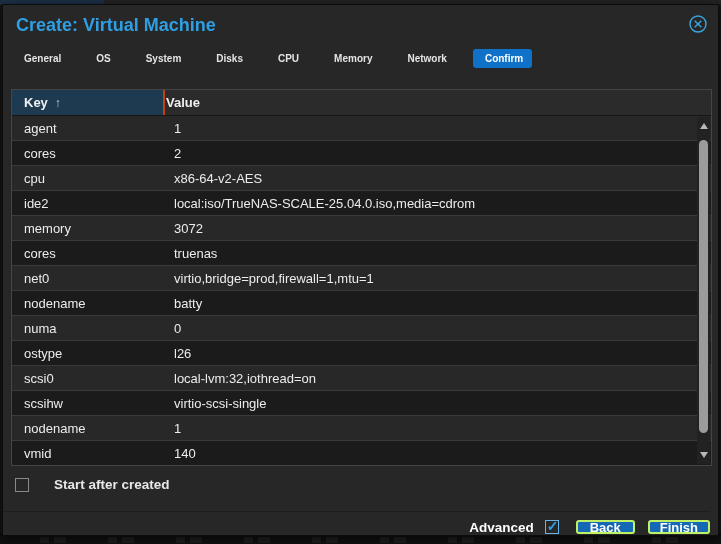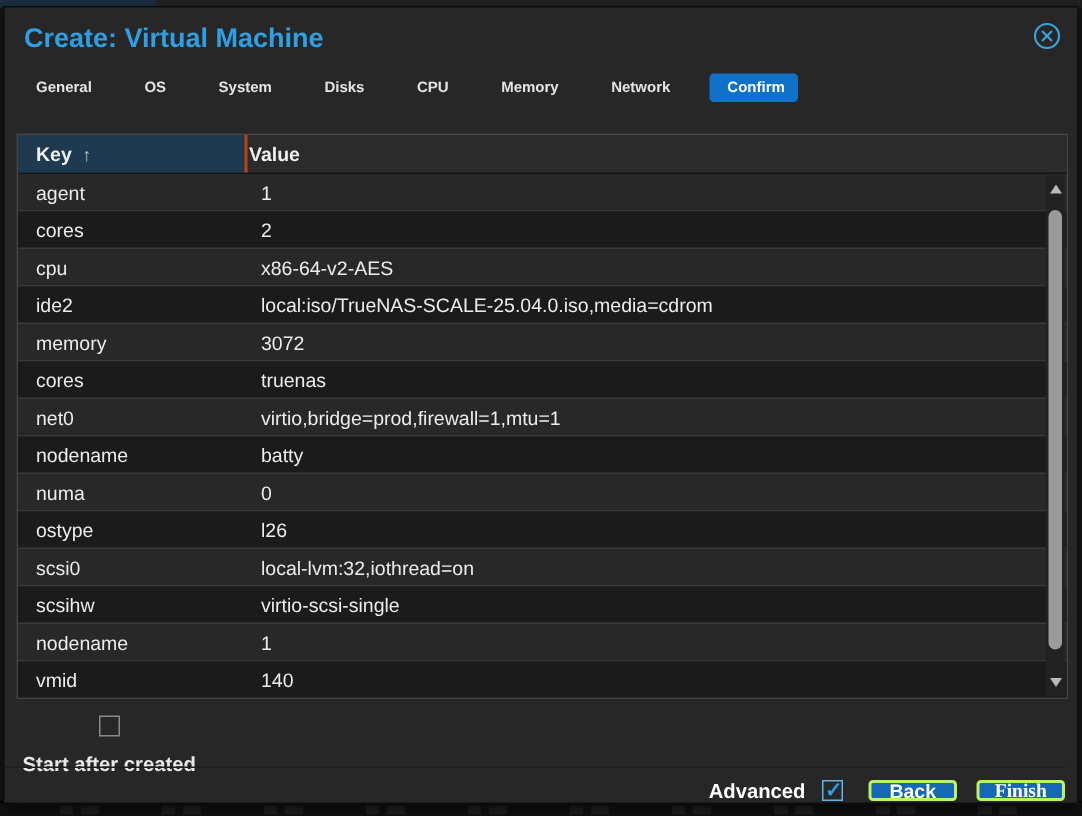--- a/index.html
+++ b/index.html
@@ -49,21 +49,21 @@
   .tri-up { position: absolute; left: 2.5px; top: 3px; width: 0; height: 0;
             border-left: 4px solid transparent; border-right: 4px solid transparent; border-bottom: 6px solid #b9b9b9; }
   .tri-down { position: absolute; left: 2.5px; top: 4px; width: 0; height: 0;
             border-left: 4px solid transparent; border-right: 4px solid transparent; border-top: 6px solid #b9b9b9; }
   .sb-thumb { position: absolute; left: 2px; top: 23px; width: 9px; height: 293px; background: #9b9b9b; border-radius: 5px; cursor: pointer; }
 
   
   .checkbox { width: 14px; height: 14px; border: 1px solid #8a8a8a; background: transparent; display: inline-block; position: relative; cursor: pointer; flex: none; }
   .checkbox.blue { border-color: #64b5e4; }
   .checkbox.checked::after { content: "✓"; position: absolute; left: 1px; top: -3px; color: #2f9fe3; font-size: 14px; font-weight: 700; }
-  .start-row { position: absolute; left: 12px; top: 472px; display: flex; align-items: center; gap: 11px; flex-direction: column; }
+  .start-row { position: absolute; left: 12px; top: 472px; display: flex; align-items: center; gap: 25px; }
   .start-label { color: #e8e8e8; font-size: 13.5px; font-weight: 700; }
 
   
   .footer { position: absolute; left: 0; right: 8px; top: 506px; height: 26px; display: flex; justify-content: flex-end; align-items: center; gap: 9px; border-top: 1px solid #1e1e1e; padding-top: 5px; }
   .adv-label { color: #ffffff; font-size: 13.5px; font-weight: 700; margin-right: 2px; }
   .btn { min-width: 59px; height: 14px; background: #1569b4; border: 2px solid #bef264; border-radius: 3px;
          color: #ffffff; font-size: 13px; font-weight: 700; display: flex; align-items: center; justify-content: center; cursor: pointer; padding: 0 10px; }
 </style>
 </head>
 <body>
@@ -178,17 +178,17 @@
 
     <div class="start-row">
       <span class="checkbox"></span>
       <span class="start-label">Start after created</span>
     </div>
 
     <div class="footer">
       <span class="adv-label">Advanced</span>
       <span class="checkbox blue checked"></span>
       <div class="btn" style="margin-left:8px;">Back</div>
-      <div class="btn" style="margin-left:4px;font-family:Liberation Serif, serif;">Finish</div>
+      <div class="btn" style="margin-left:4px;">Finish</div>
     </div>
 
   </div>
 </div>
 
 </body></html>

